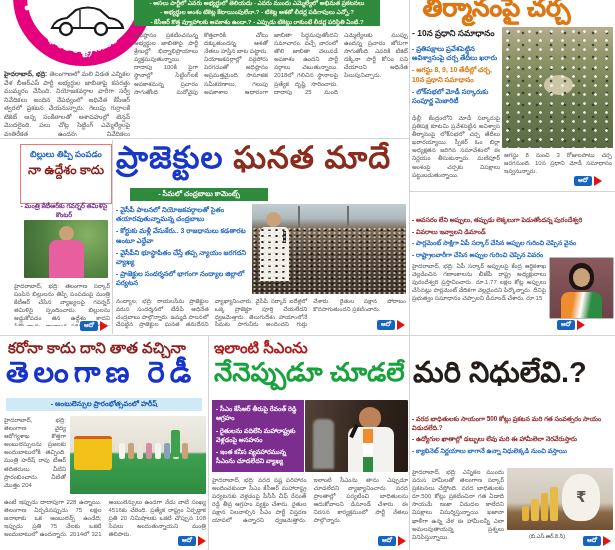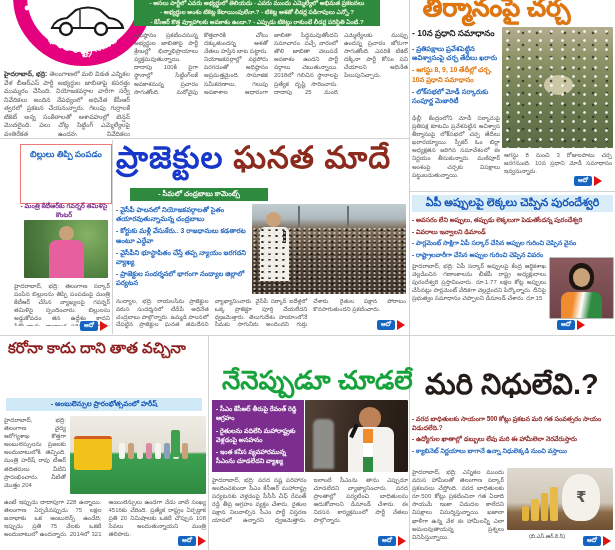--- a/index.html
+++ b/index.html
@@ -99,21 +99,20 @@
     <div class="abs jtext" style="left:93px;top:127px;width:108px;height:36px;font-size:6px;">ఆగస్టు 8 నుంచి 3 రోజులపాటు చర్చ జరగనుంది. 10న ప్రధాని మోడీ సమాధానం ఇవ్వనున్నారు.</div>
     <div class="more" style="left:163px;top:152px;">
       <span class="more-box">ఆదో</span>
       <span class="more-arrow"></span>
     </div>
   </section>
 
   <div class="hline" style="left:410px;top:191px;width:205px;"></div>
 
   <section class="abs" style="left:411px;top:194px;width:204px;height:138px;">
-    <div class="abs band" style="left:1px;top:1px;width:201px;height:17px;background:#d9edf8;color:#1456b8;font-size:11px;">ఏపీ అప్పులపై లెక్కలు చెప్పిన పురందేశ్వరి</div>
     <div class="abs bullets" style="left:1px;top:22px;width:200px;font-size:6.4px;">
       <div class="maroon-b">- అవసరం లేని అప్పులు, తప్పుడు లెక్కలుగా పెడుతోందన్న పురందేశ్వరి</div>
       <div class="maroon-b">- వివరాలు ఇవ్వాలని డిమాండ్</div>
       <div class="blue-b">- పార్లమెంట్ సాక్షిగా ఏపీ సర్కార్ చేసిన అప్పుల గురించి చెప్పిన వైనం</div>
       <div class="blue-b">- రాష్ట్రాలవారీగా చేసిన అప్పుల గురించి చెప్పిన వివరం</div>
     </div>
     <div class="abs jtext" style="left:1px;top:68px;width:134px;height:68px;font-size:6px;">హైదరాబాద్, భద్రి: ఏపీ సర్కార్ అప్పులపై కేంద్ర ఆర్థికశాఖ వెల్లడించిన గణాంకాలను బీజేపీ రాష్ట్ర అధ్యక్షురాలు పురందేశ్వరి ప్రస్తావించారు. రూ.1.77 లక్షల కోట్ల అప్పులు చేసినట్లు పార్లమెంట్ వేదికగా వెల్లడైందని పేర్కొన్నారు. దీనిపై ప్రభుత్వం సమాధానం చెప్పాలని డిమాండ్ చేశారు. రూ.15</div>
     <div class="photo ph-purandeswari" style="left:138px;top:63px;width:63px;height:60px;">
       <div class="shape" style="left:30%;top:8%;width:40%;height:46%;background:#1d1512;border-radius:50% 50% 40% 40%;"></div>
       <div class="head-c" style="left:36%;top:16%;width:28%;height:32%;"></div>
@@ -149,38 +148,40 @@
       <span class="more-box">ఆదో</span>
       <span class="more-arrow"></span>
     </div>
   </section>
 
   <div class="vline" style="left:112px;top:140px;height:194px;"></div>
 
   <section class="abs" style="left:2px;top:140px;width:110px;height:167px;">
     <div class="abs" style="left:18px;top:4px;width:90px;height:54px;border:1.5px solid #e77;text-align:center;padding-top:4px;background:#fff;">
       <div style="font-size:8.5px;font-weight:bold;color:#1f66c1;">బిల్లులు తిప్పి పంపడం</div>
+      <div style="font-size:12.5px;font-weight:bold;color:#8e1f1f;margin-top:2px;">నా ఉద్దేశం కాదు</div>
     </div>
     <div class="abs" style="left:14px;top:62px;width:96px;text-align:center;font-size:6.5px;font-weight:bold;color:#7b2e8e;">- మంత్రి కేటీఆర్‌కు గవర్నర్ తమిళిసై కౌంటర్</div>
     <div class="photo ph-tamilisai" style="left:22px;top:80px;width:84px;height:58px;">
       <div class="head-c" style="left:42%;top:10%;width:18%;height:26%;"></div>
       <div class="shape" style="left:30%;top:34%;width:42%;height:66%;background:#e85fa0;border-radius:8px 8px 0 0;"></div>
     </div>
     <div class="abs jtext" style="left:12px;top:142px;width:96px;height:44px;font-size:6px;">హైదరాబాద్, భద్రి: తెలంగాణ సర్కార్ పంపిన బిల్లులను తిప్పి పంపడంపై మంత్రి కేటీఆర్ చేసిన వ్యాఖ్యలపై గవర్నర్ తమిళిసై స్పందించారు. బిల్లులను అడ్డుకోవడం తన ఉద్దేశం కాదని పేర్కొన్నారు. రాజ్యాంగ పరిధిలోనే తాను వ్యవహరిస్తున్నానని, కొన్ని బిల్లులపై వివరణ కోరడం సహజమేనని అన్నారు.</div>
     <div class="more" style="left:78px;top:181px;">
       <span class="more-box">ఆదో</span>
       <span class="more-arrow"></span>
     </div>
   </section>
 
   <div class="hline" style="left:0;top:335px;width:615px;"></div>
   <div class="vline" style="left:208px;top:336px;height:214px;"></div>
 
   <section class="abs" style="left:2px;top:337px;width:204px;height:252px;">
     <div class="abs" style="left:6px;top:2px;font-size:15px;font-weight:bold;color:#8e1f1f;white-space:nowrap;">కరోనా కాదు దాని తాత వచ్చినా</div>
+    <h1 class="abs" style="left:4px;top:19px;margin:0;font-size:29px;font-weight:800;color:#1633cc;letter-spacing:5px;white-space:nowrap;">తెలంగాణ రెడీ</h1>
     <div class="abs band" style="left:4px;top:61px;width:196px;height:13px;background:#cfe9f7;color:#1456b8;font-size:7px;">- అంబులెన్సుల ప్రారంభోత్సవంలో హరీష్</div>
     <div class="abs jtext" style="left:2px;top:79px;width:62px;height:78px;font-size:6px;">హైదరాబాద్, భద్రి: తెలంగాణ వైద్య ఆరోగ్యశాఖ కొత్తగా అంబులెన్సులను ప్రజలకు అందుబాటులోకి తెచ్చింది. మంత్రి హరీష్ రావు టీఆర్ తదితరులు వీటిని ప్రారంభించారు. వీటితో మొత్తం 204</div>
     <div class="photo ph-ambulance" style="left:68px;top:79px;width:136px;height:78px;">
       <div class="shape" style="left:3%;top:26%;width:28%;height:40%;background:#f2c21a;border-radius:3px;border-top:3px solid #d65b1e;"></div>
       <div class="people-row" style="left:36%;top:34%;">
         <span style="background:#f5f3ee;"></span>
         <span style="background:#caa27a;"></span>
         <span style="background:#e8e4da;"></span>
         <span style="background:#d98aa4;"></span>
         <span style="background:#f5f3ee;"></span>
@@ -191,42 +192,43 @@
       <div class="shape" style="left:74%;top:18%;width:7%;height:34%;background:#3da14f;border-radius:2px;"></div>
     </div>
     <div class="abs jtext" style="left:2px;top:161px;width:202px;height:44px;font-size:6px;column-count:2;column-gap:7px;">ఉంటే ఇప్పుడు దాదాపుగా 228 ఉన్నాయి. తెలంగాణ ఏర్పడినప్పుడు 75 లక్షల జనాభాకు ఒక అంబులెన్స్ ఉండేది; ఇప్పుడు ప్రతి 75 వేలకు ఒకటి అందుబాటులో ఉందన్నారు. 2014లో 321 అంబులెన్సులు ఉండగా నేడు వాటి సంఖ్య 4516కు చేరింది. ప్రత్యేక రాష్ట్రం ఏర్పడ్డాక ప్రతి 20 నిమిషాలకు ఒకటి చొప్పున 108 సేవలు అందుతున్నాయని మంత్రి తెలిపారు.</div>
     <div class="more" style="left:176px;top:199px;">
       <span class="more-box">ఆదో</span>
       <span class="more-arrow"></span>
     </div>
   </section>
 
   <section class="abs" style="left:210px;top:337px;width:198px;height:213px;">
-    <h1 class="abs" style="left:4px;top:20px;margin:8px;font-size:26px;font-weight:800;color:#17a33b;white-space:nowrap;">నేనెప్పుడూ చూడలే</h1>
+    <div class="abs" style="left:4px;top:2px;font-size:15px;font-weight:bold;color:#b01d1d;white-space:nowrap;">ఇలాంటి సీఎంను</div>
+    <h1 class="abs" style="left:4px;top:20px;margin:0;font-size:26px;font-weight:800;color:#17a33b;white-space:nowrap;">నేనెప్పుడూ చూడలే</h1>
     <div class="abs purple-box" style="left:2px;top:63px;width:84px;height:64px;">
       <div>- సీఎం కేసీఆర్ తీరుపై రేవంత్ రెడ్డి ఆగ్రహం</div>
       <div>- రైతులను వదిలేసి మహారాష్ట్రకు వెళ్లడంపై అసహనం</div>
       <div>- ఇంత కనీస వ్యవహారమున్న సీఎంను చూడలేదని వ్యాఖ్య</div>
     </div>
     <div class="photo ph-revanth" style="left:95px;top:63px;width:103px;height:72px;">
       <div class="shape" style="left:8%;top:26%;width:20%;height:70%;background:#8d8d89;border-radius:6px 6px 0 0;filter:blur(1px);"></div>
       <div class="head-c" style="left:52%;top:10%;width:22%;height:30%;background:#bd8257;"></div>
       <div class="shape" style="left:42%;top:38%;width:44%;height:62%;background:#f3f2ee;border-radius:8px 8px 0 0;"></div>
       <div class="shape" style="left:56%;top:40%;width:10%;height:60%;background:linear-gradient(180deg,#f08c2e 33%,#ffffff 33% 66%,#2f8b42 66%);"></div>
       <div class="shape" style="left:46%;top:34%;width:4px;height:14px;background:#141414;transform:rotate(25deg);"></div>
     </div>
     <div class="abs jtext" style="left:2px;top:139px;width:196px;height:66px;font-size:6px;column-count:2;column-gap:7px;">హైదరాబాద్, భద్రి: వరద నష్ట పరిహారం అందించకుండా సీఎం కేసీఆర్ మహారాష్ట్ర పర్యటనకు వెళ్లడంపై పీసీసీ చీఫ్ రేవంత్ రెడ్డి తీవ్ర ఆగ్రహం వ్యక్తం చేశారు. రైతుల పక్షాన నిలవాల్సిన సీఎం పార్టీ విస్తరణ యావలో ఉన్నారని ధ్వజమెత్తారు. ఇలాంటి సీఎంను తాను ఎప్పుడూ చూడలేదని వ్యాఖ్యానించారు. వరద ప్రాంతాల్లో పర్యటించి బాధితులను ఆదుకోవాలని డిమాండ్ చేశారు. ఈ నిరసన కార్యక్రమంలో పార్టీ నేతలు పాల్గొన్నారు.</div>
     <div class="more" style="left:168px;top:199px;">
       <span class="more-box">ఆదో</span>
       <span class="more-arrow"></span>
     </div>
   </section>
 
   <section class="abs" style="left:411px;top:337px;width:204px;height:213px;">
-    <h1 class="abs" style="left:2px;top:19px;margin:12px;font-size:29px;font-weight:800;color:#241c18;white-space:nowrap;">మరి నిధులేవి.?</h1>
+    <h1 class="abs" style="left:2px;top:19px;margin:0;font-size:29px;font-weight:800;color:#241c18;white-space:nowrap;">మరి నిధులేవి.?</h1>
     <div class="abs bullets" style="left:1px;top:78px;width:200px;font-size:6.4px;">
       <div class="maroon-b">- వరద బాధితులకు సాయంగా 500 కోట్లు ప్రకటన మరి గత సంవత్సరం సాయం విడుదలేది.?</div>
       <div class="maroon-b">- ఉద్యోగుల ఖాతాల్లో డబ్బులు లేవు మరి ఈ హామీలెలా నెరవేరుస్తారు</div>
       <div class="blue-b">- క్యాబినెట్ నిర్ణయాలు బాగానే ఉన్నా నిధులెక్కడి నుంచి వస్తాయి</div>
     </div>
     <div class="abs jtext" style="left:1px;top:131px;width:92px;height:80px;font-size:6px;">హైదరాబాద్, భద్రి: ఎన్నికల ముందు వరుస హామీలతో తెలంగాణ సర్కార్ ప్రకటనలు చేస్తోంది. వరద బాధితులకు రూ.500 కోట్లు ప్రకటించినా గత ఏడాది సాయమే ఇంకా విడుదల కాలేదని విపక్షాలు విమర్శిస్తున్నాయి. ఖజానా ఖాళీగా ఉన్న వేళ ఈ హామీలన్నీ ఎలా అమలవుతాయన్న ప్రశ్నలు వినిపిస్తున్నాయి.</div>
     <div class="photo ph-money" style="left:96px;top:131px;width:106px;height:62px;">
       <div class="shape" style="left:52%;top:10%;width:36%;height:76%;background:#f4f1ea;border-radius:45% 45% 40% 40%;">
         <div style="position:absolute;left:0;right:0;top:30%;text-align:center;font-size:15px;font-weight:bold;color:#5a5a55;">₹</div>
       </div>

